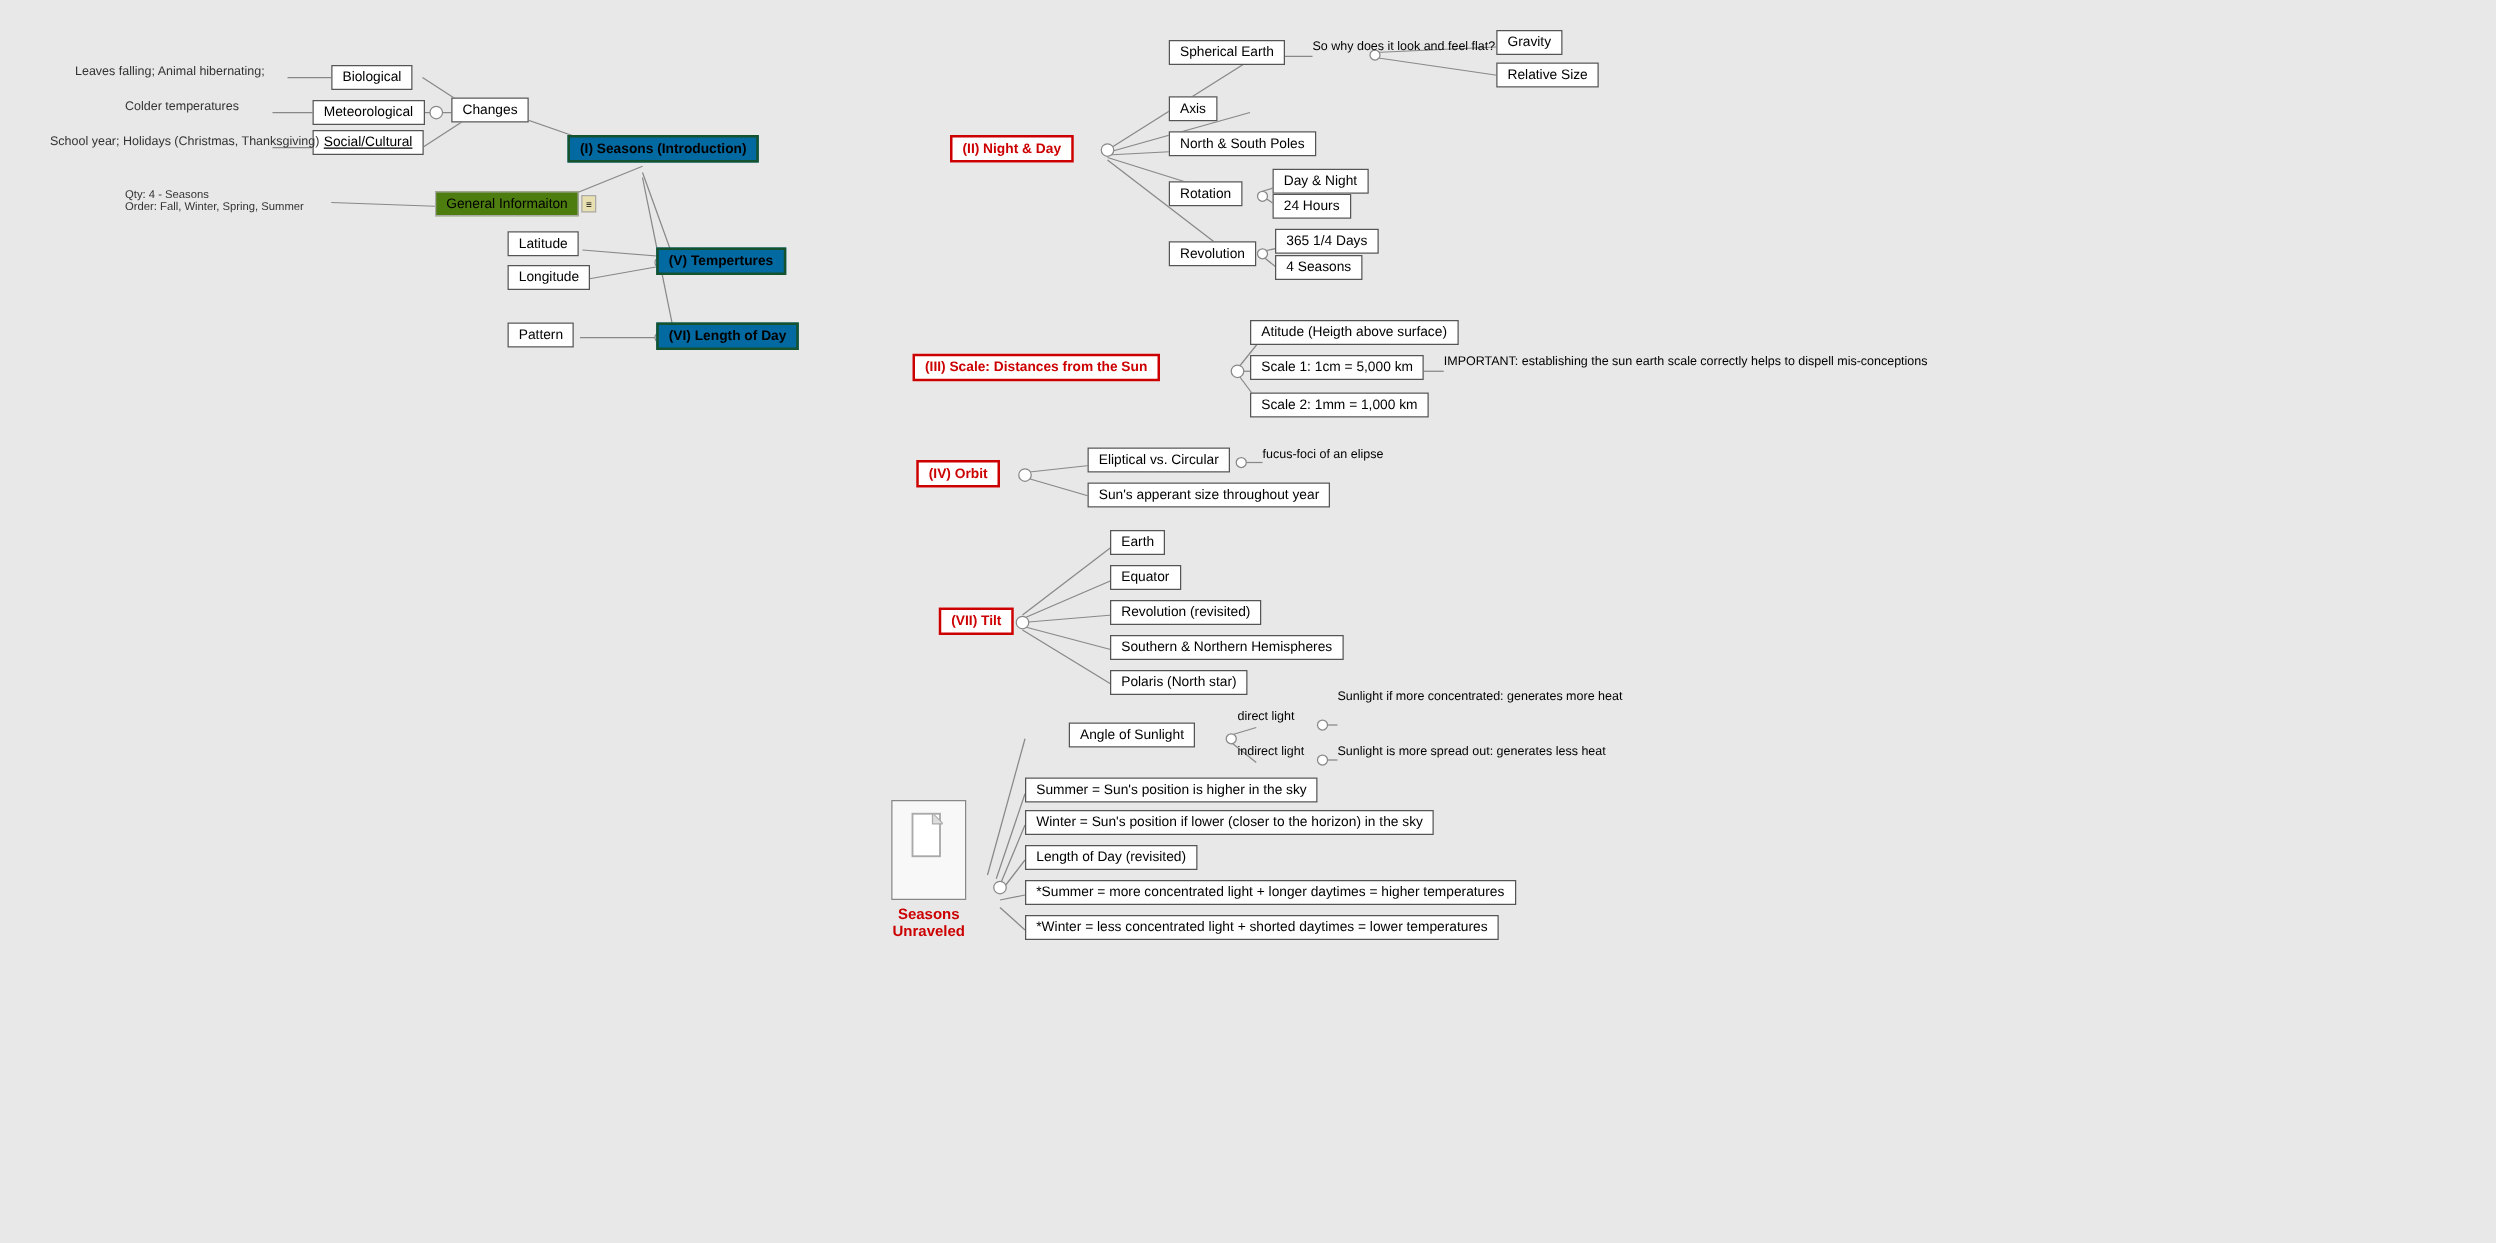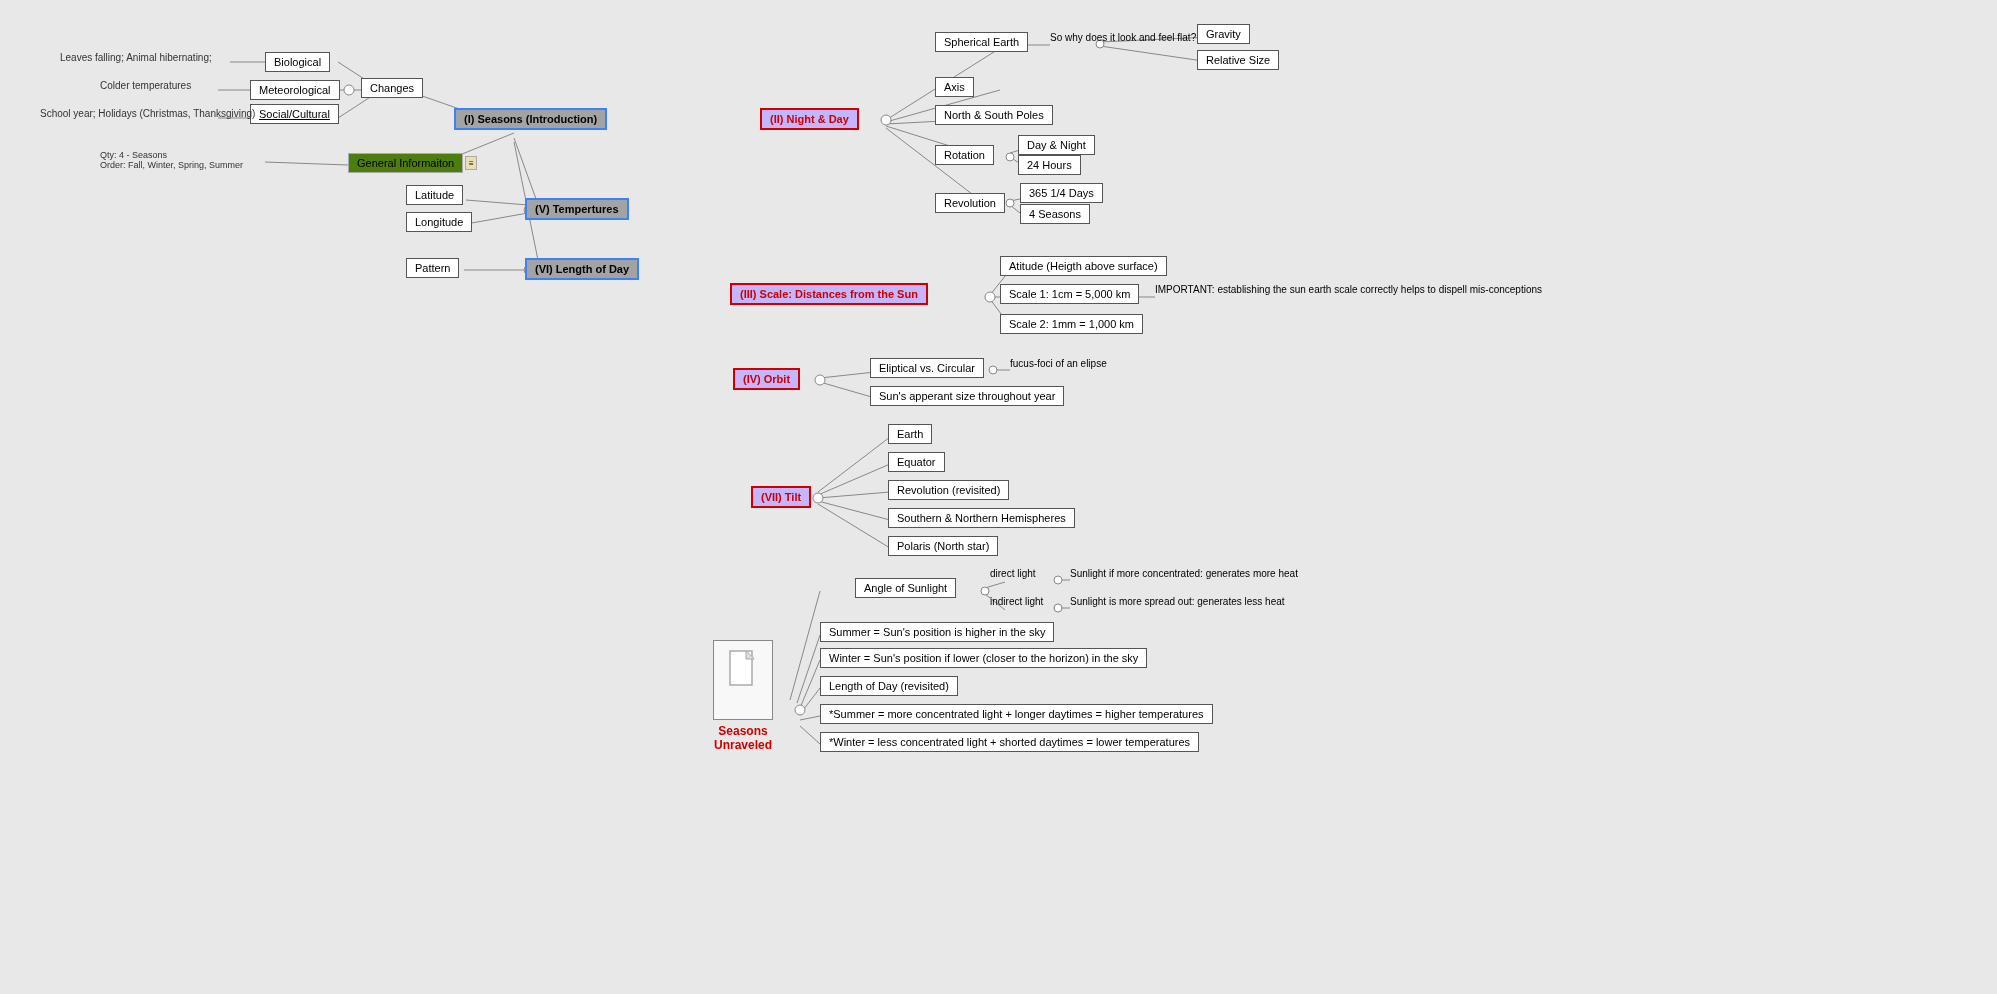--- a/index.html
+++ b/index.html
@@ -30,29 +30,29 @@
       justify-content: center;
       text-align: center;
     }
     .node-box {
       border: 1px solid #555;
       background: #fff;
       padding: 3px 8px;
       white-space: nowrap;
     }
     .node-box.blue-border {
-      border: 2px solid #3b82f6;
-      background: #a3a3a3;
+      border: 2px solid #14532d;
+      background: #0369a1;
       font-weight: bold;
     }
     .node-box.red-text {
       border: 2px solid #cc0000;
       color: #cc0000;
       font-weight: bold;
-      background: #c4b5fd;
+      background: #ffffff;
     }
     .node-icon {
       width: 60px;
       height: 80px;
       border: 1px solid #888;
       background: #f8f8f8;
       display: flex;
       flex-direction: column;
       align-items: center;
       justify-content: flex-start;
@@ -373,21 +373,21 @@
   </div>
 
   <div class="node" style="left:990px; top:568px;align-items:flex-end;">
     <span style="font-size:10px;">direct light</span>
   </div>
 
   <div class="node" style="left:990px; top:596px;">
     <span style="font-size:10px;">indirect light</span>
   </div>
 
-  <div class="node" style="left:1070px; top:568px;align-items:center;">
+  <div class="node" style="left:1070px; top:552px;align-items:center;">
     <span style="font-size:10px;">Sunlight if more concentrated: generates more heat</span>
   </div>
 
   <div class="node" style="left:1070px; top:596px;">
     <span style="font-size:10px;">Sunlight is more spread out: generates less heat</span>
   </div>
 
   <div class="node" style="left:820px; top:622px;">
     <div class="node-box">Summer = Sun's position is higher in the sky</div>
   </div>

